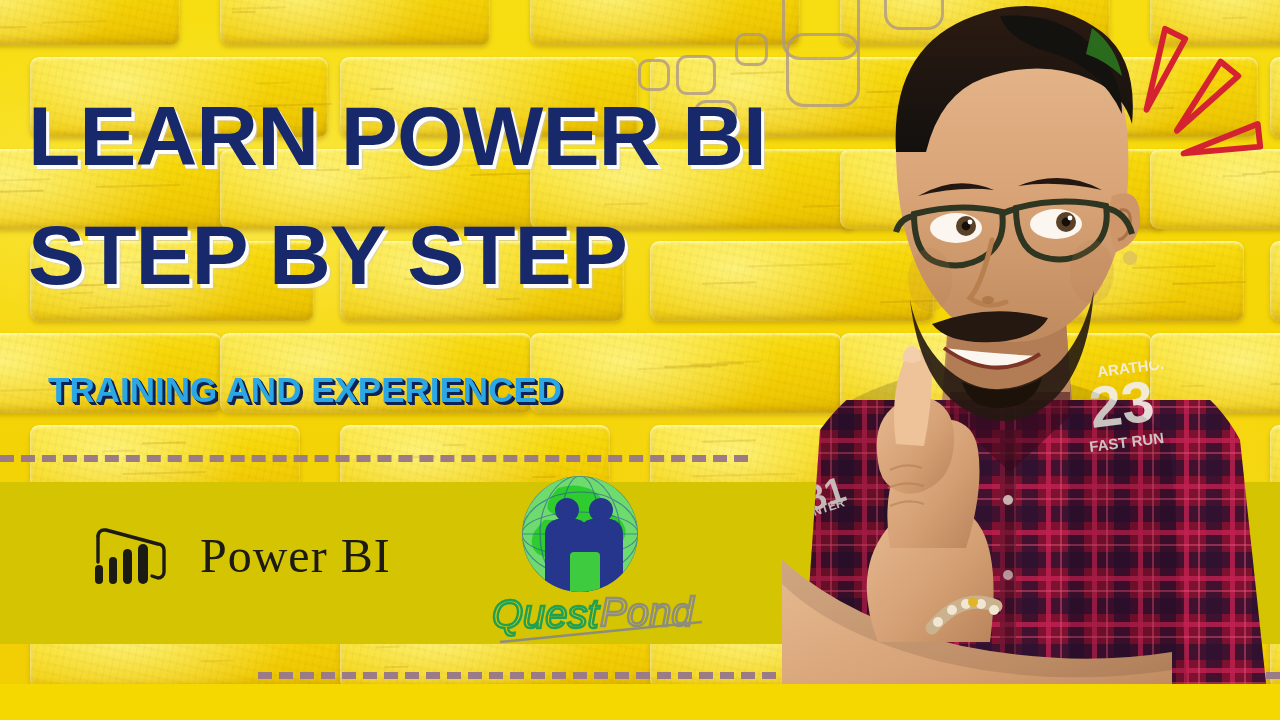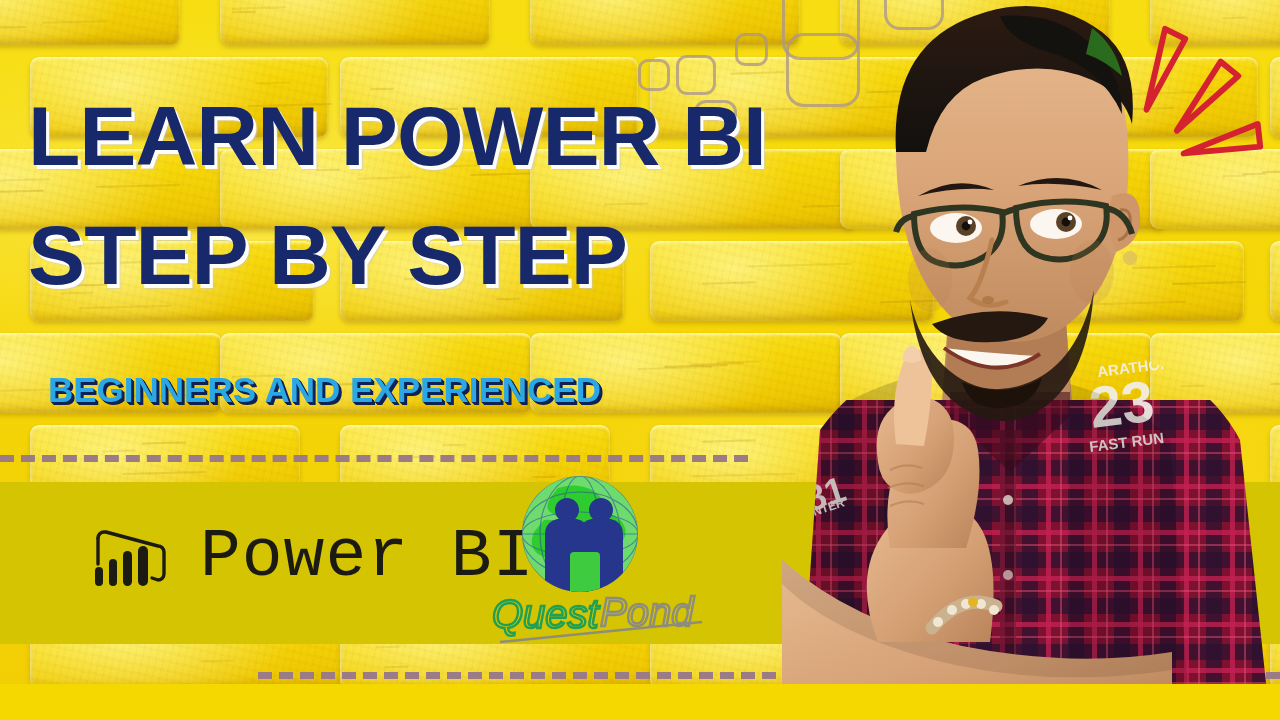--- a/index.html
+++ b/index.html
@@ -102,22 +102,22 @@
 
   
   .band {
     position:absolute; left:0; top:482px; width:1280px; height:162px;
     background:#D5C402;
   }
 
   
   .pbi { position:absolute; left:88px; top:518px; display:flex; align-items:center; gap:26px; }
   .pbi-text {
-    font-family:Liberation Mono, monospace;
-    font-size:68px; font-weight:normal; color:#1b1b13; letter-spacing:1px;
+    font-family:Liberation Serif, serif;
+    font-size:48px; font-weight:normal; color:#1b1b13; letter-spacing:1px;
   }
 
   
   .qp { position:absolute; left:470px; top:474px; width:220px; }
   .qp-globe { display:block; margin:0 auto; }
   .qp-word { position:relative; height:52px; margin-top:-4px;margin-left:20px; }
   .qp-word svg { position:absolute; left:0; top:0; }
 
   
   .person { position:absolute; left:700px; top:0; width:580px; height:720px; }
@@ -341,21 +341,21 @@
     <path d="M44 14 L68 26 L22 110 Z" fill="none" stroke="#D42231" stroke-width="7" stroke-linejoin="round"></path>
     <path d="M110 53 L131 70 L58 135 Z" fill="none" stroke="#D42231" stroke-width="7" stroke-linejoin="round"></path>
     <path d="M154 127 L157 154 L66 162 Z" fill="none" stroke="#D42231" stroke-width="7" stroke-linejoin="round"></path>
   </svg>
 
   <div class="title-block">
     <div class="title-line one">LEARN POWER BI</div>
     <div class="title-line two">STEP BY STEP</div>
   </div>
 
-  <div class="subtitle">BEGINNERS AND EXPERIENCED</div>
+  <div class="subtitle">TRAINING AND EXPERIENCED</div>
 
   <div class="dash" style="left:0px; top:455px; width:748px;"></div>
   <div class="dash" style="left:258px; top:672px; width:1022px;"></div>
 
   <div class="band"></div>
 
   <div class="pbi">
     <svg width="86" height="74" viewBox="0 0 86 74">
       <path d="M10 18 a6 6 0 0 1 6-6 L18 12 L70 26 a6 6 0 0 1 6 6 L76 54 a6 6 0 0 1 -6 6 L64 58" fill="none" stroke="#1b1b13" stroke-width="3.4" stroke-linecap="round" stroke-linejoin="round"></path>
       <path d="M10 18 L10 44" fill="none" stroke="#1b1b13" stroke-width="3.4" stroke-linecap="round"></path>

